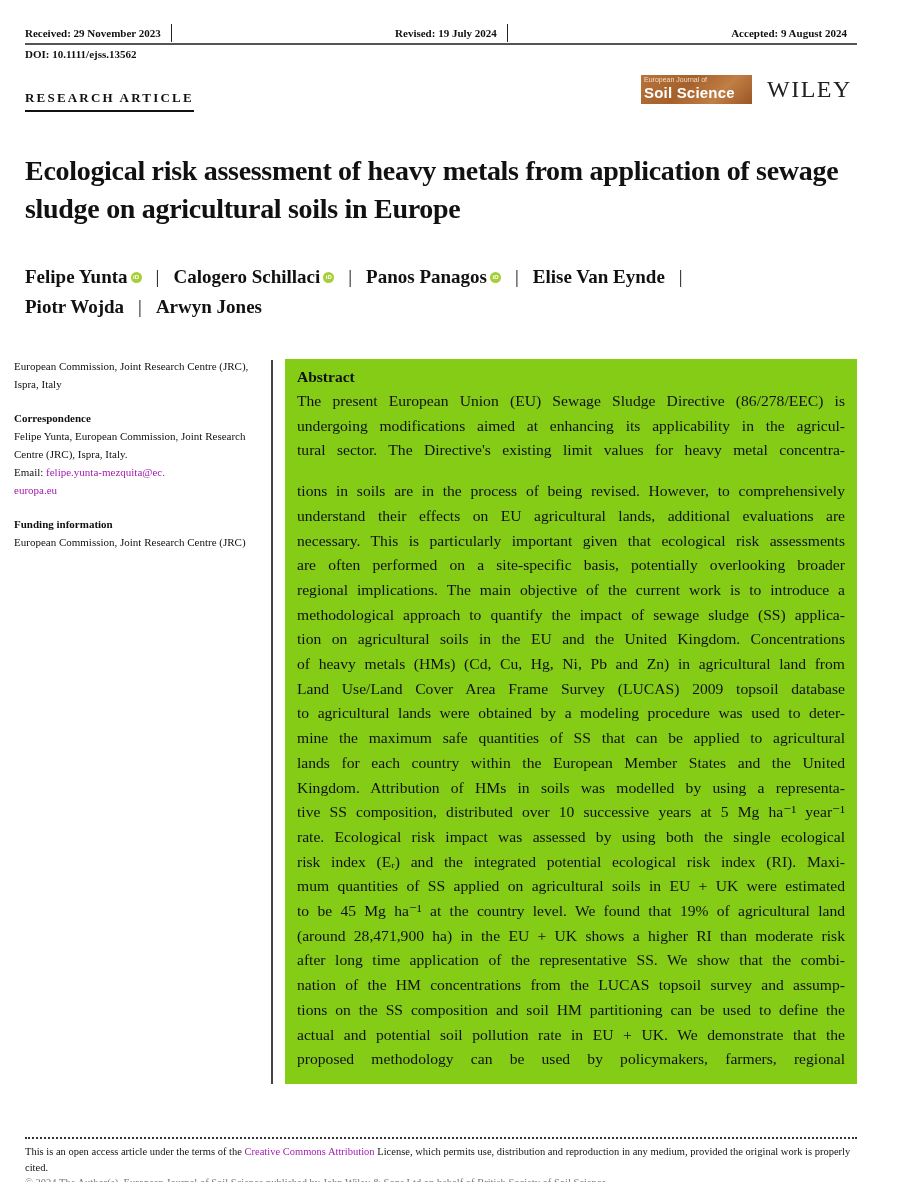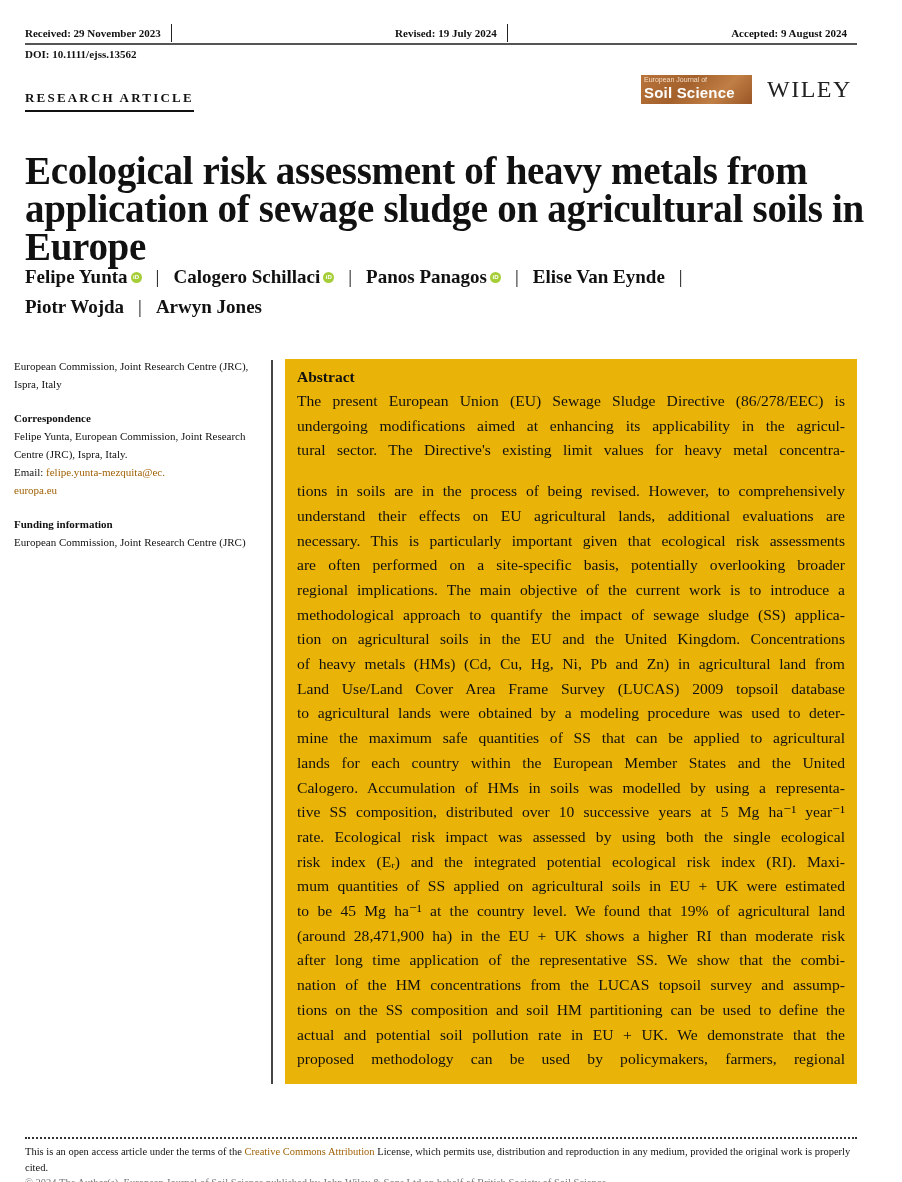--- a/index.html
+++ b/index.html
@@ -13,35 +13,35 @@
   .dates .item:last-child { border-right: none; }
   .doi { left: 25px; top: 48px; font-size: 11px; font-weight: bold; }
 
   .research { left: 25px; top: 90px; font-size: 13px; font-weight: bold; letter-spacing: 2.2px; padding-bottom: 4px; border-bottom: 2px solid #111; }
 
   .ejss-logo { left: 641px; top: 75px; width: 111px; height: 29px; background: linear-gradient(135deg, #b8743a 0%, #a5612c 40%, #c07f45 70%, #9a5626 100%); color: #fff; overflow: hidden; }
   .ejss-small { position: absolute; left: 3px; top: 1px; font-family: "Liberation Sans", sans-serif; font-size: 7px; color: #f3dcc5; }
   .ejss-big { position: absolute; left: 3px; top: 9px; font-family: "Liberation Sans", sans-serif; font-size: 15px; font-weight: bold; color: #fff; letter-spacing: 0.2px; }
   .wiley { left: 767px; top: 76px; font-family: "Liberation Serif", serif; font-size: 24px; letter-spacing: 1.5px; color: #222; }
 
-  .title { left: 25px; top: 152px; width: 850px; font-size: 39px; font-weight: bold; line-height: 38px; letter-spacing: -0.3px; }
+  .title { left: 25px; top: 152px; width: 850px; font-size: 28px; font-weight: bold; line-height: 38px; letter-spacing: -0.3px; }
 
   .authors { left: 25px; top: 262px; width: 860px; font-size: 19px; font-weight: bold; line-height: 30px; }
   .author { display: inline; }
   .sep { display: inline-block; margin: 0 14px; font-weight: normal; }
   .orcid { display: inline-block; width: 11px; height: 11px; border-radius: 50%; background: #a6ce39; color: #fff; font-family: "Liberation Sans", sans-serif; font-size: 6px; font-weight: bold; text-align: center; line-height: 11px; vertical-align: 4px; margin-left: 3px; }
 
   .sidebar { left: 14px; top: 357px; width: 235px; font-size: 11px; line-height: 18px; }
   .sidebar p { margin: 0 0 16px 0; }
   .sidebar .hd { font-weight: bold; }
-  .link { color: #a16207; }
+  .link { color: #a21caf; }
 
   .vrule { left: 271px; top: 360px; width: 2px; height: 724px; background: #444; }
 
-  .abstract { left: 285px; top: 359px; width: 572px; height: 725px; background: #eab308; }
+  .abstract { left: 285px; top: 359px; width: 572px; height: 725px; background: #84cc16; }
   .abstract-inner { padding: 8px 12px 0 12px; }
   .abstract h2 { margin: 0 0 2px 0; font-size: 15.5px; font-weight: bold; line-height: 20px; }
   .abstract .body { font-size: 15.6px; line-height: 24.7px; text-align: justify; text-align-last: justify; }
   .abstract .body .ln { display: block; text-align: justify; text-align-last: justify; white-space: nowrap; }
 
   .dotted { left: 25px; top: 1137px; width: 832px; border-top: 2px dotted #333; }
   .footer { left: 25px; top: 1144px; width: 832px; font-size: 10.5px; line-height: 16px; }
   .footer2 { left: 25px; top: 1177px; width: 600px; font-size: 10.5px; color: #777; white-space: nowrap; overflow: hidden; height: 5px; }
 </style>
 </head>
@@ -97,21 +97,21 @@
         <span class="ln" style="white-space: normal; text-align: justify; text-align-last: justify;">necessary. This is particularly important given that ecological risk assessments</span>
         <span class="ln" style="white-space: normal; text-align: justify; text-align-last: justify;">are often performed on a site-specific basis, potentially overlooking broader</span>
         <span class="ln" style="white-space: normal; text-align: justify; text-align-last: justify;">regional implications. The main objective of the current work is to introduce a</span>
         <span class="ln" style="white-space: normal; text-align: justify; text-align-last: justify;">methodological approach to quantify the impact of sewage sludge (SS) applica-</span>
         <span class="ln" style="white-space: normal; text-align: justify; text-align-last: justify;">tion on agricultural soils in the EU and the United Kingdom. Concentrations</span>
         <span class="ln" style="white-space: normal; text-align: justify; text-align-last: justify;">of heavy metals (HMs) (Cd, Cu, Hg, Ni, Pb and Zn) in agricultural land from</span>
         <span class="ln" style="white-space: normal; text-align: justify; text-align-last: justify;">Land Use/Land Cover Area Frame Survey (LUCAS) 2009 topsoil database</span>
         <span class="ln" style="white-space: normal; text-align: justify; text-align-last: justify;">to agricultural lands were obtained by a modeling procedure was used to deter-</span>
         <span class="ln" style="white-space: normal; text-align: justify; text-align-last: justify;">mine the maximum safe quantities of SS that can be applied to agricultural</span>
         <span class="ln" style="white-space: normal; text-align: justify; text-align-last: justify;">lands for each country within the European Member States and the United</span>
-        <span class="ln" style="white-space: normal; text-align: justify; text-align-last: justify;">Calogero. Accumulation of HMs in soils was modelled by using a representa-</span>
+        <span class="ln" style="white-space: normal; text-align: justify; text-align-last: justify;">Kingdom. Attribution of HMs in soils was modelled by using a representa-</span>
         <span class="ln" style="white-space: normal; text-align: justify; text-align-last: justify;">tive SS composition, distributed over 10 successive years at 5 Mg ha⁻¹ year⁻¹</span>
         <span class="ln" style="white-space: normal; text-align: justify; text-align-last: justify;">rate. Ecological risk impact was assessed by using both the single ecological</span>
         <span class="ln" style="white-space: normal; text-align: justify; text-align-last: justify;">risk index (Eᵣ) and the integrated potential ecological risk index (RI). Maxi-</span>
         <span class="ln" style="white-space: normal; text-align: justify; text-align-last: justify;">mum quantities of SS applied on agricultural soils in EU + UK were estimated</span>
         <span class="ln" style="white-space: normal; text-align: justify; text-align-last: justify;">to be 45 Mg ha⁻¹ at the country level. We found that 19% of agricultural land</span>
         <span class="ln" style="white-space: normal; text-align: justify; text-align-last: justify;">(around 28,471,900 ha) in the EU + UK shows a higher RI than moderate risk</span>
         <span class="ln" style="white-space: normal; text-align: justify; text-align-last: justify;">after long time application of the representative SS. We show that the combi-</span>
         <span class="ln" style="white-space: normal; text-align: justify; text-align-last: justify;">nation of the HM concentrations from the LUCAS topsoil survey and assump-</span>
         <span class="ln" style="white-space: normal; text-align: justify; text-align-last: justify;">tions on the SS composition and soil HM partitioning can be used to define the</span>
         <span class="ln" style="white-space: normal; text-align: justify; text-align-last: justify;">actual and potential soil pollution rate in EU + UK. We demonstrate that the</span>

